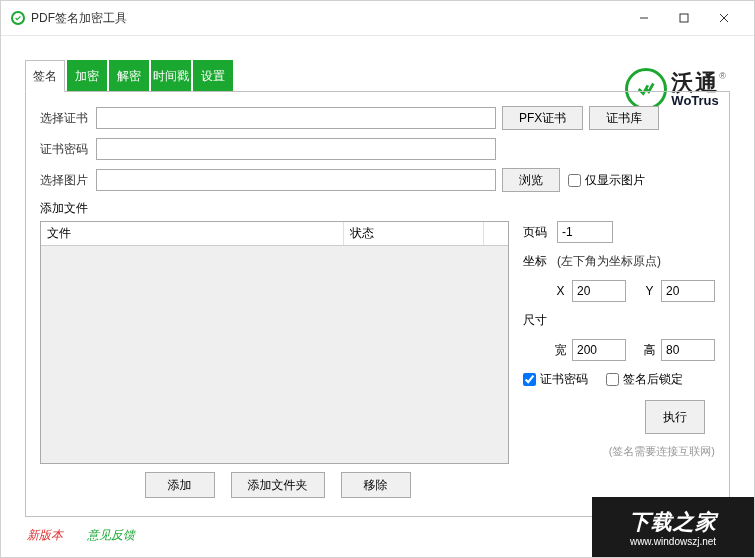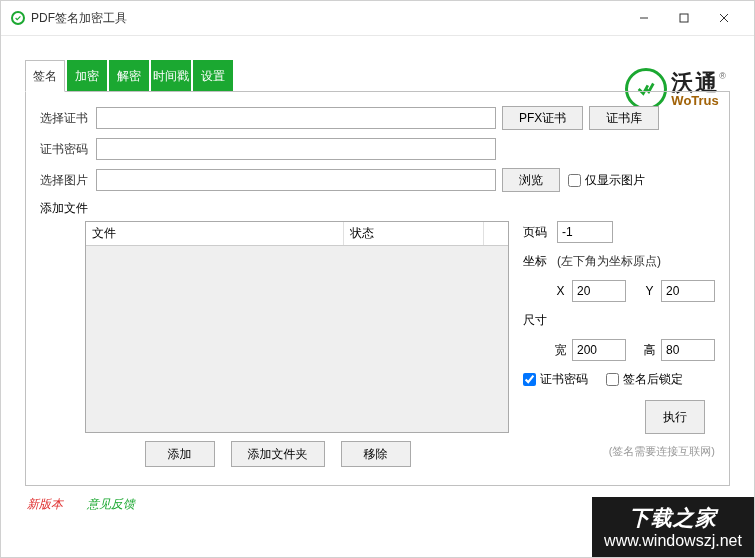--- a/index.html
+++ b/index.html
@@ -12,21 +12,21 @@
 .winbtn { width: 40px; height: 28px; display: flex; align-items: center; justify-content: center; color: #333; }
 .winbtn svg { width: 10px; height: 10px; }
 
 .content { padding: 0 24px; position: relative; }
 
 .logo { position: absolute; right: 28px; top: 8px; display: flex; align-items: center; }
 .logo-circle { width: 42px; height: 42px; border: 3px solid #1ba831; border-radius: 50%; display: flex; align-items: center; justify-content: center; margin-right: 4px; }
 .logo-circle svg { width: 22px; height: 22px; }
 .logo-text { display: flex; flex-direction: column; line-height: 1; }
 .logo-cn { font-size: 22px; font-weight: bold; color: #222; letter-spacing: 2px; }
-.logo-en { font-size: 13px; font-weight: bold; color: #a16207; }
+.logo-en { font-size: 13px; font-weight: bold; color: #0f172a; }
 .logo-r { font-size: 9px; color: #666; vertical-align: top; }
 
 .tabs { display: flex; margin-top: 24px; }
 .tab { width: 40px; height: 32px; display: flex; align-items: center; justify-content: center; background: #1ba831; color: #fff; margin-right: 2px; cursor: pointer; }
 .tab.active { background: #fff; color: #333; border: 1px solid #c0c0c0; border-bottom: 1px solid #fff; position: relative; z-index: 2; }
 .tabpanel { border: 1px solid #c0c0c0; margin-top: -1px; padding: 14px 14px 18px 14px; position: relative; }
 
 .row { display: flex; align-items: center; margin-bottom: 8px; }
 .rowlabel { width: 56px; color: #333; }
 .textinput { height: 22px; border: 1px solid #aaa; padding: 0 4px; background: #fff; }
@@ -34,21 +34,21 @@
 .pwd-input { width: 400px; }
 .img-input { width: 400px; }
 .btn { height: 24px; padding: 0 16px; background: #f0f0f0; border: 1px solid #aaa; display: inline-flex; align-items: center; justify-content: center; cursor: pointer; margin-left: 6px; }
 .btn-w { min-width: 56px; }
 .chk { display: inline-flex; align-items: center; margin-left: 8px; }
 .chk input { margin-right: 4px; }
 
 .addfiles-label { margin: 4px 0 4px 0; }
 .lower { display: flex; gap: 14px; }
 .filelist-wrap { flex: 1; }
-.filelist { border: 1px solid #aaa; height: 212px; background: #efefef; margin-left: 45px; }
+.filelist { border: 1px solid #aaa; height: 243px; background: #efefef; }
 .fl-header { display: flex; background: #fff; border-bottom: 1px solid #ccc; }
 .fl-col { padding: 3px 6px; border-right: 1px solid #e0e0e0; }
 .fl-col.file { flex: 1; }
 .fl-col.status { width: 140px; }
 .fl-col.blank { width: 24px; border-right: none; }
 .fl-buttons { display: flex; justify-content: center; gap: 10px; margin-top: 8px; }
 .fl-buttons .btn { min-width: 70px; height: 26px; }
 
 .side { width: 192px; padding-top: 0; }
 .side-row { display: flex; align-items: center; margin-bottom: 10px; }
@@ -59,21 +59,21 @@
 .side-note { color: #999; font-size: 11px; text-align: right; margin-top: 10px; }
 .exec-btn { width: 60px; height: 34px; margin-top: 12px; margin-left: auto; margin-right: 10px; display:flex; }
 
 .footer { display: flex; align-items: center; padding: 0 26px; margin-top: 10px; font-style: italic; }
 .footer a { color: #e03030; margin-right: 24px; cursor: pointer; }
 .footer a.green { color: #1ba831; }
 .footer .spacer { flex: 1; }
 
 .watermark { position: absolute; right: 0; bottom: 0; width: 162px; height: 60px; background: #1a1a1a; color: #fff; display: flex; flex-direction: column; align-items: center; justify-content: center; }
 .watermark .wm-cn { font-size: 21px; font-weight: bold; font-style: italic; letter-spacing: 1px; }
-.watermark .wm-url { font-size: 16px; }
+.watermark .wm-url { font-size: 10px; }
 </style>
 </head>
 <body>
 
 <div class="titlebar">
   <span class="titlebar-icon">
     <svg viewBox="0 0 10 10">
         <polyline points="2,5 4,7 8,3" fill="none" stroke="#1ba831" stroke-width="1.5"></polyline>
       </svg>
   </span>

